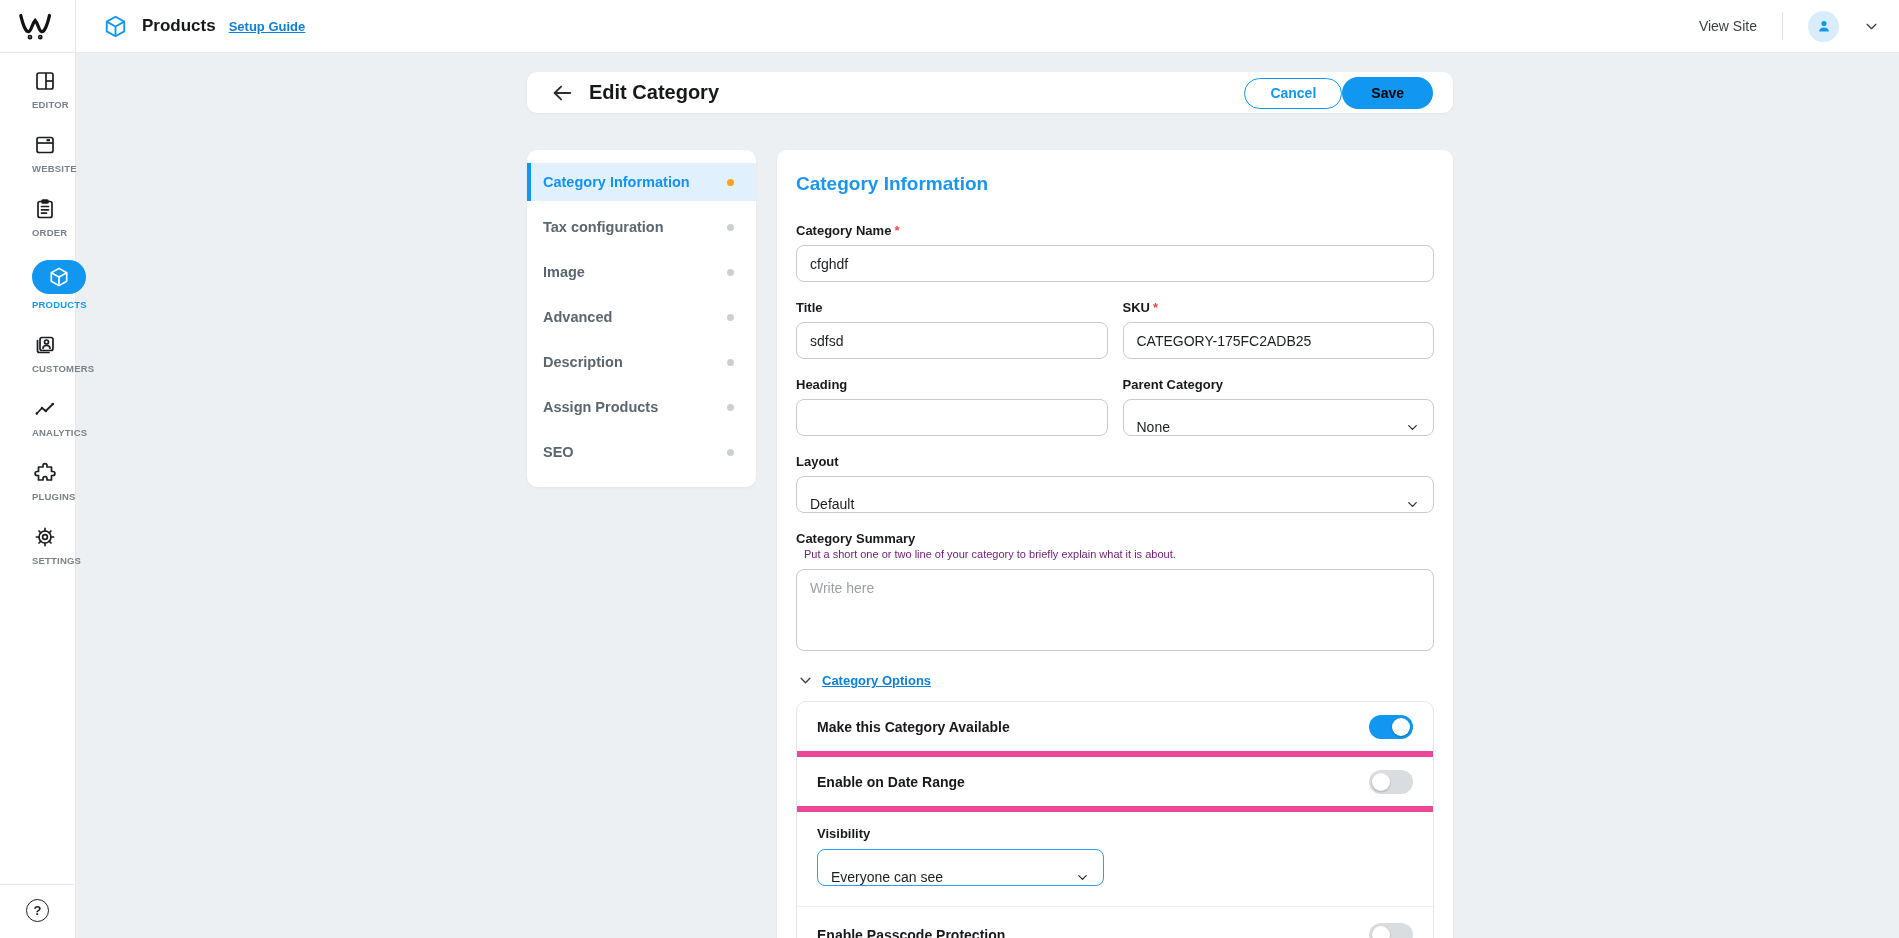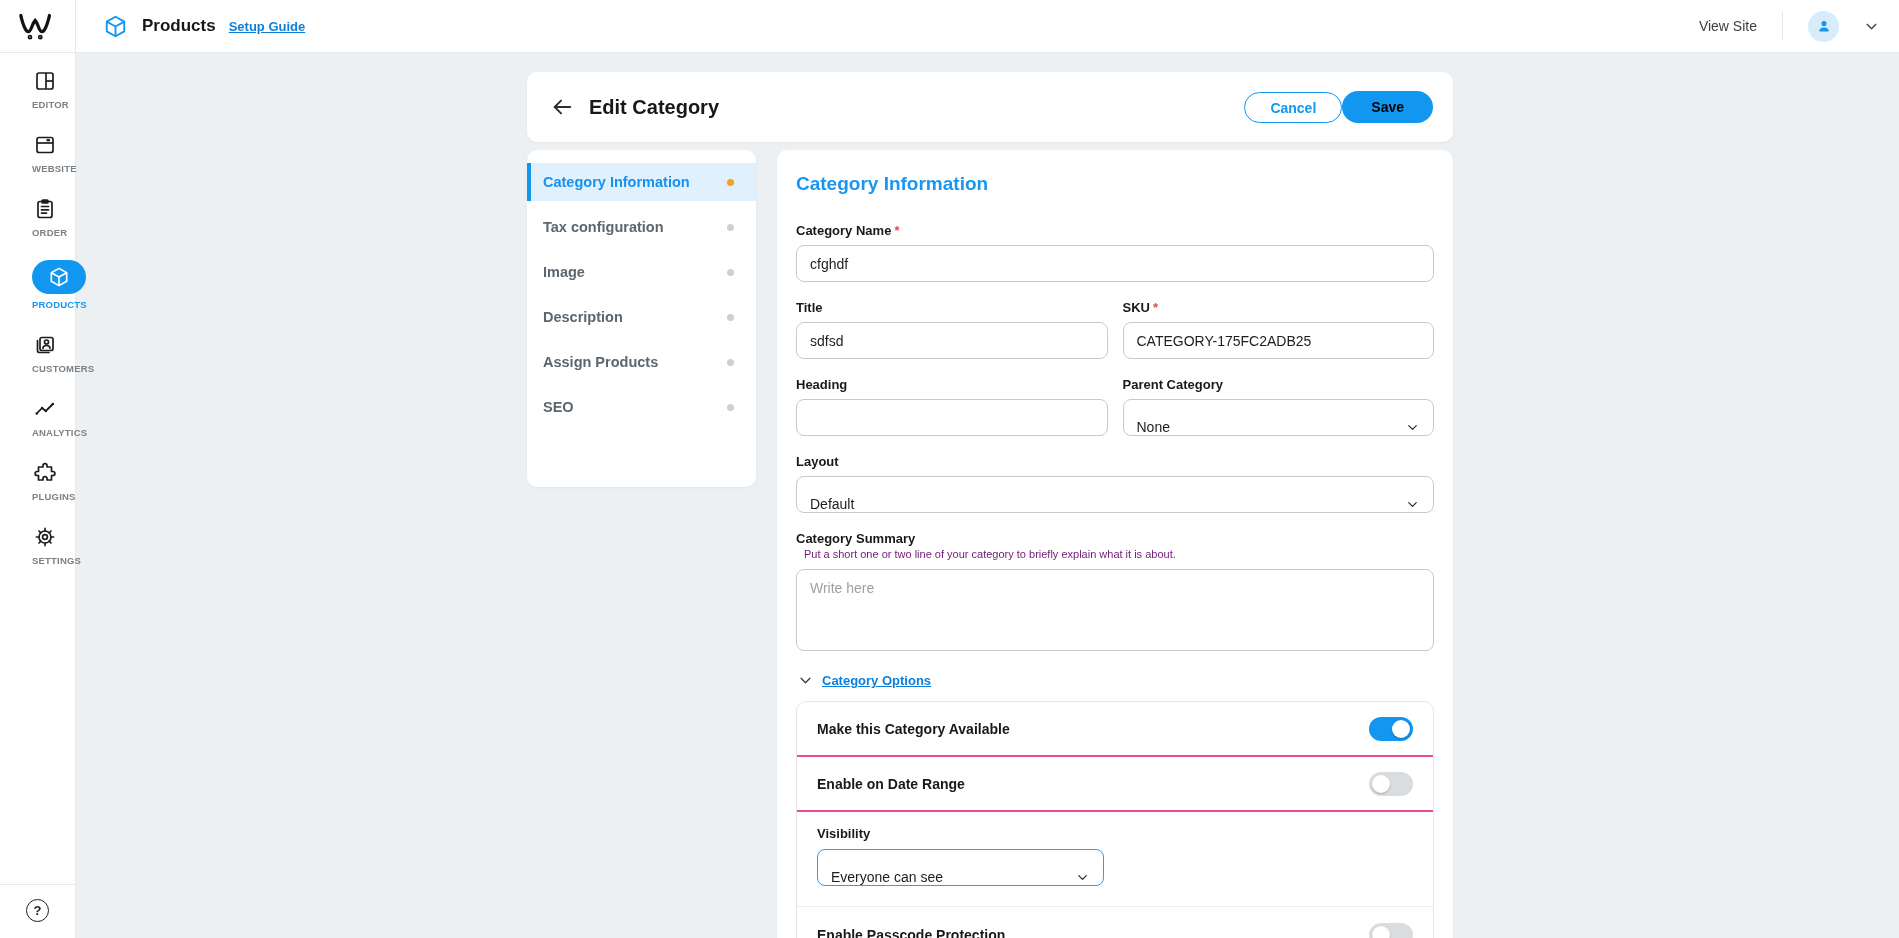--- a/index.html
+++ b/index.html
@@ -41,21 +41,21 @@
   .s-pill { width:54px; height:34px; border-radius:17px; background:#1297f0; color:#fff;
             display:flex; align-items:center; justify-content:center; }
   .s-pill svg { width:22px; height:22px; }
   .s-bottom { margin-top:auto; width:100%; border-top:1px solid #e7e9ec;
               display:flex; justify-content:center; padding:14px 0 16px; }
   .help-circle { width:23px; height:23px; border:1.7px solid #1b1e21; border-radius:50%;
                  display:flex; align-items:center; justify-content:center; font-size:13px;
                  font-weight:700; color:#1b1e21; cursor:pointer; }
 
   
-  .header-card { position:absolute; left:527px; top:72px; width:926px; height:70px;
+  .header-card { position:absolute; left:527px; top:72px; width:926px; height:41px;
                  background:#fff; border-radius:10px; box-shadow:0 1px 3px rgba(20,30,40,.05);
                  display:flex; align-items:center; padding:0 20px 0 24px; }
   .back-btn { width:22px; height:22px; color:#2a2e32; display:flex; cursor:pointer; }
   .hc-title { font-size:20px; font-weight:700; color:#16181b; margin-left:16px; }
   .hc-actions { margin-left:auto; display:flex; align-items:flex-end; }
   .btn { height:31px; border-radius:17px; font-size:14px; font-weight:700; cursor:pointer;
          display:flex; align-items:center; justify-content:center;
          font-family:"Liberation Sans","DejaVu Sans",sans-serif; }
   .btn-cancel { padding:0 25px; background:#fff; color:#1297f0; border:1.5px solid #1297f0; }
   .btn-save { padding:16px 29px; background:#1297f0; color:#000000; border:none; }
@@ -92,21 +92,21 @@
   .helper { font-size:11px; color:#701a75; margin:-2px 8px 9px; }
   .summary-area { width:100%; height:82px; border:1px solid #c6cbcf; border-radius:8px;
                   padding:10px 13px; font-size:14px; resize:none; outline:none;
                   font-family:"Liberation Sans","DejaVu Sans",sans-serif; color:#1b1e21; }
   .options-link-row { display:flex; align-items:center; gap:9px; margin:17px 0 13px 2px; }
   .olr-chev { width:15px; height:15px; color:#3c4043; display:flex; cursor:pointer; }
   .options-link { font-size:13px; font-weight:700; color:#0d7fd9; text-decoration:underline;
                   cursor:pointer; }
   .options-panel { border:1px solid #e4e7ea; border-radius:10px; overflow:hidden; }
   .opt-row { display:flex; align-items:center; justify-content:space-between;
-             padding:0 20px; height:55px; border-bottom:2px solid #ec4899; }
+             padding:0 20px; height:55px; border-bottom:6px solid #ec4899; }
   .opt-label { font-size:14px; font-weight:700; color:#17191c; }
   .opt-block { padding:14px 20px 20px; border-bottom:1px solid #eceef0; }
   .opt-block .f-label { margin-bottom:8px; }
   .visibility-select { width:287px; border:1.5px solid #2e9df2; }
   .opt-row.last { border-bottom:none; }
 
   
   .toggle { width:44px; height:24px; border-radius:12px; background:#dadde0; position:relative;
             cursor:pointer; flex:none; }
   .toggle .knob { width:18px; height:18px; border-radius:50%; background:#fff; position:absolute;
@@ -274,20 +274,24 @@
     </div>
     <div class="nav-row">
       <span>Tax configuration</span>
       <span class="dot"></span>
     </div>
     <div class="nav-row">
       <span>Image</span>
       <span class="dot"></span>
     </div>
     <div class="nav-row">
+      <span>Advanced</span>
+      <span class="dot"></span>
+    </div>
+    <div class="nav-row">
       <span>Description</span>
       <span class="dot"></span>
     </div>
     <div class="nav-row">
       <span>Assign Products</span>
       <span class="dot"></span>
     </div>
     <div class="nav-row">
       <span>SEO</span>
       <span class="dot"></span>

